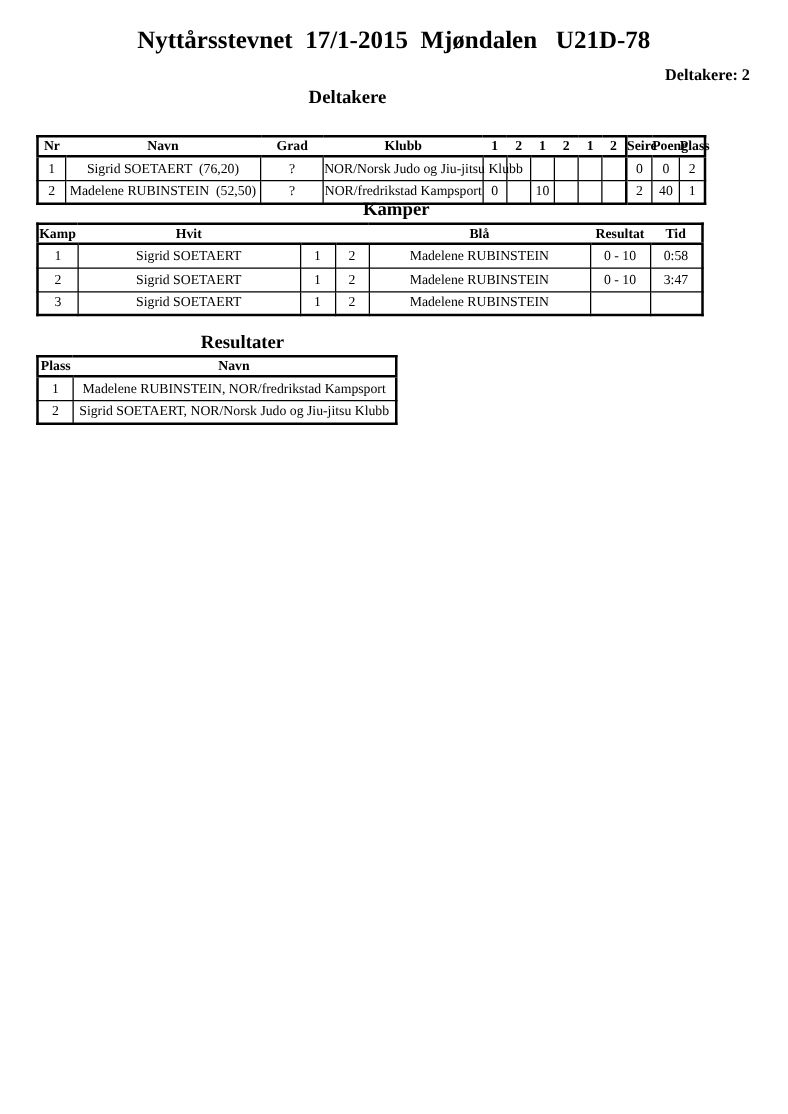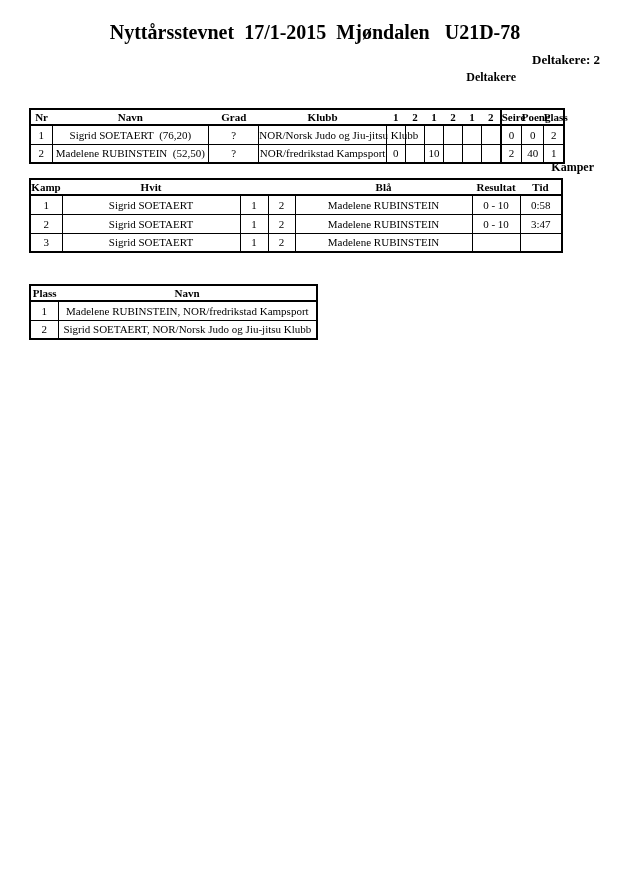--- a/index.html
+++ b/index.html
@@ -12,21 +12,21 @@
   .page { position:relative; width:630px; height:891px; background:#fff; overflow:hidden;font-family:Liberation Serif, serif; }
 
   .page-title {
     position:absolute; top:21px; left:0; width:630px;
     text-align:center; font-weight:bold; font-size:20px; white-space:pre;
   }
   .participants {
     position:absolute; top:52px; right:30px;
     font-weight:bold; font-size:13px;
   }
-  .sec-title { position:absolute; font-weight:bold; font-size:12px; text-align:right; white-space:pre;padding-left:40px; }
+  .sec-title { position:absolute; font-weight:bold; font-size:15px; text-align:center; white-space:pre;padding-left:40px; }
   .sec-deltakere  { top:70px;  left:0; width:516px; }
   .sec-kamper     { top:160px; left:0; width:594px; }
   .sec-resultater { top:266px; left:0; width:348px; }
 
   table.tbl {
     position:absolute; border-collapse:collapse; table-layout:fixed;
     background:#fff; border:2px solid #000;
   }
   .tbl th, .tbl td {
     padding:0; font-size:11px; white-space:pre; overflow:visible;
@@ -168,20 +168,21 @@
         <td class="al pl">Sigrid SOETAERT</td>
         <td>1</td>
         <td>2</td>
         <td class="al pl">Madelene RUBINSTEIN</td>
         <td></td>
         <td></td>
       </tr>
     </tbody>
   </table>
 
+  <div class="sec-title sec-resultater">Resultater</div>
 
   <table class="tbl" id="resultater-table">
     <colgroup>
       <col style="width:28px">
         <col style="width:257px">
     </colgroup>
     <thead>
       <tr>
         <th class="al pl2">Plass</th>
         <th>Navn</th>

